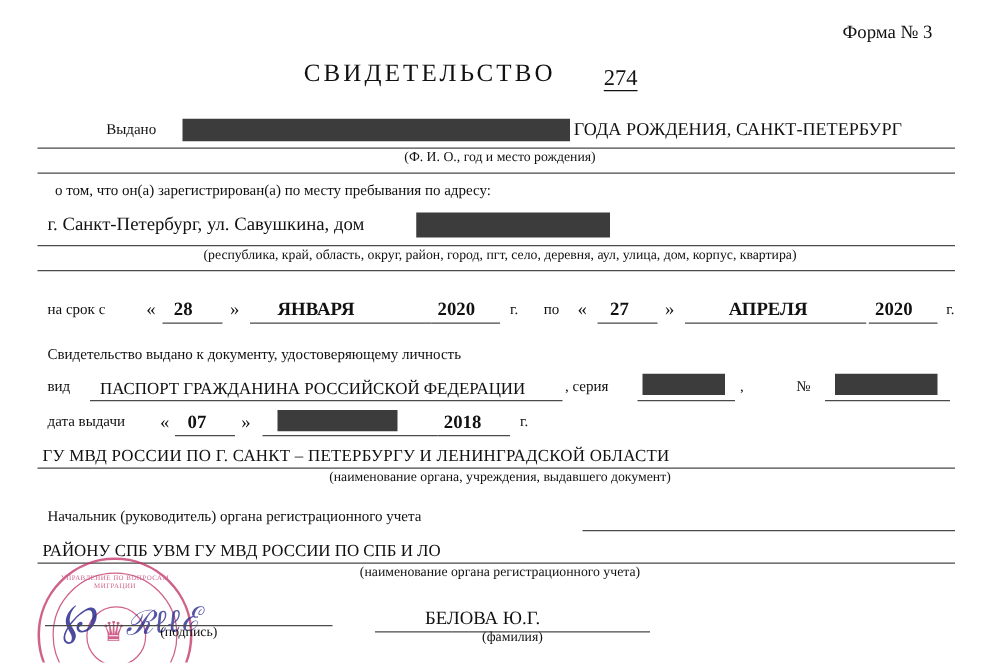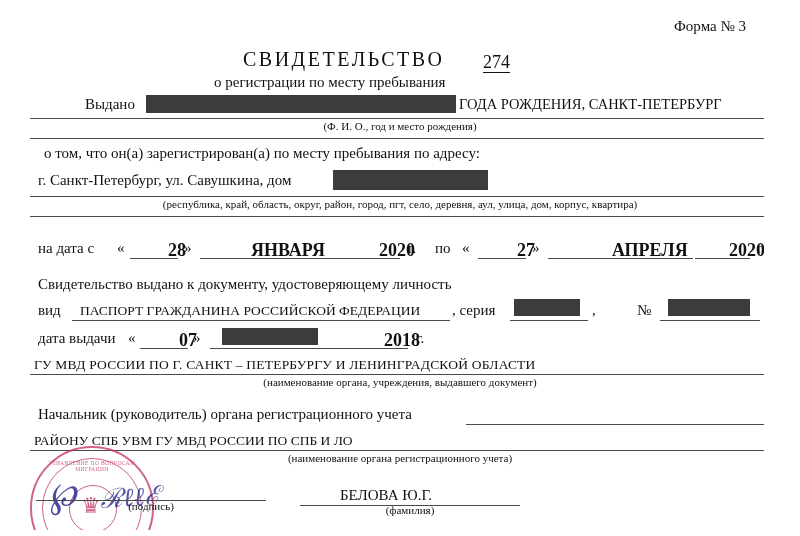--- a/index.html
+++ b/index.html
@@ -46,36 +46,35 @@
     top: 52px;
     font-size: 18px;
     text-decoration: underline;
     text-underline-offset: 4px;
   }
   .subtitle {
     left: 214px;
     top: 74px;
     font-size: 15px;
   }
-  .lbl { font-size: 15px; }
+  .lbl { font-size: 12px; }
   .caption-wrap {
     position: absolute;
     text-align: center;
     font-size: 11px;
   }
   .fieldline {
     position: absolute;
     border-bottom: 1px solid #4a4a4a;
     height: 0;
   }
   .val {
     position: absolute;
-    font-size: 18px;
+    font-size: 15px;
     white-space: nowrap;
-    margin-left: 29px;
   }
   .val-sm { font-size: 13.5px; }
   .stamp {
     position: absolute;
     left: 30px;
     top: 446px;
     width: 120px;
     height: 120px;
     border: 2px solid #c2356a;
     border-radius: 50%;
@@ -154,39 +153,38 @@
 </style>
 </head>
 <body>
 
 <div id="doc">
 
   <div class="t form-no">Форма № 3</div>
 
   <div class="t title">СВИДЕТЕЛЬСТВО</div>
   <div class="t title-num">274</div>
-  <div class="t subtitle">о регистрации по месту пребывания</div>
 
   <div class="t lbl" style="left:85px; top:96px;">Выдано</div>
   <div class="redact" style="left:146px; top:95px; width:310px; height:18px;"></div>
   <div class="t" style="left:459px; top:96px; font-size:14.5px;">ГОДА РОЖДЕНИЯ, САНКТ-ПЕТЕРБУРГ</div>
   <div class="rule" style="left:30px; top:118px; width:740px;"></div>
   <div class="caption-wrap" style="left:30px; top:120px; width:740px;">(Ф. И. О., год и место рождения)</div>
 
   <div class="rule" style="left:30px; top:138px; width:740px;"></div>
 
   <div class="t lbl" style="left:44px; top:145px;">о том, что он(а) зарегистрирован(а) по месту пребывания по адресу:</div>
 
   <div class="t" style="left:38px; top:172px; font-size:15px;">г. Санкт-Петербург, ул. Савушкина, дом</div>
   <div class="redact" style="left:333px; top:170px; width:155px; height:20px;"></div>
   <div class="rule" style="left:30px; top:196px; width:740px;"></div>
   <div class="caption-wrap" style="left:30px; top:198px; width:740px;">(республика, край, область, округ, район, город, пгт, село, деревня, аул, улица, дом, корпус, квартира)</div>
   <div class="rule" style="left:30px; top:216px; width:740px;"></div>
 
-  <div class="t lbl" style="left:38px; top:240px;">на дата с</div>
+  <div class="t lbl" style="left:38px; top:240px;">на срок с</div>
   <div class="t quote" style="left:117px; top:240px;">«</div>
   <div class="t val" style="left:139px; top:240px; font-weight:bold;">28</div>
   <div class="fieldline" style="left:130px; top:258px; width:48px;"></div>
   <div class="t quote" style="left:184px; top:240px;">»</div>
   <div class="t val" style="left:222px; top:240px; font-weight:bold;">ЯНВАРЯ</div>
   <div class="fieldline" style="left:200px; top:258px; width:145px;"></div>
   <div class="t val" style="left:350px; top:240px; font-weight:bold;">2020</div>
   <div class="fieldline" style="left:345px; top:258px; width:55px;"></div>
   <div class="t lbl" style="left:408px; top:240px;">г.</div>
   <div class="t lbl" style="left:435px; top:240px;">по</div>

